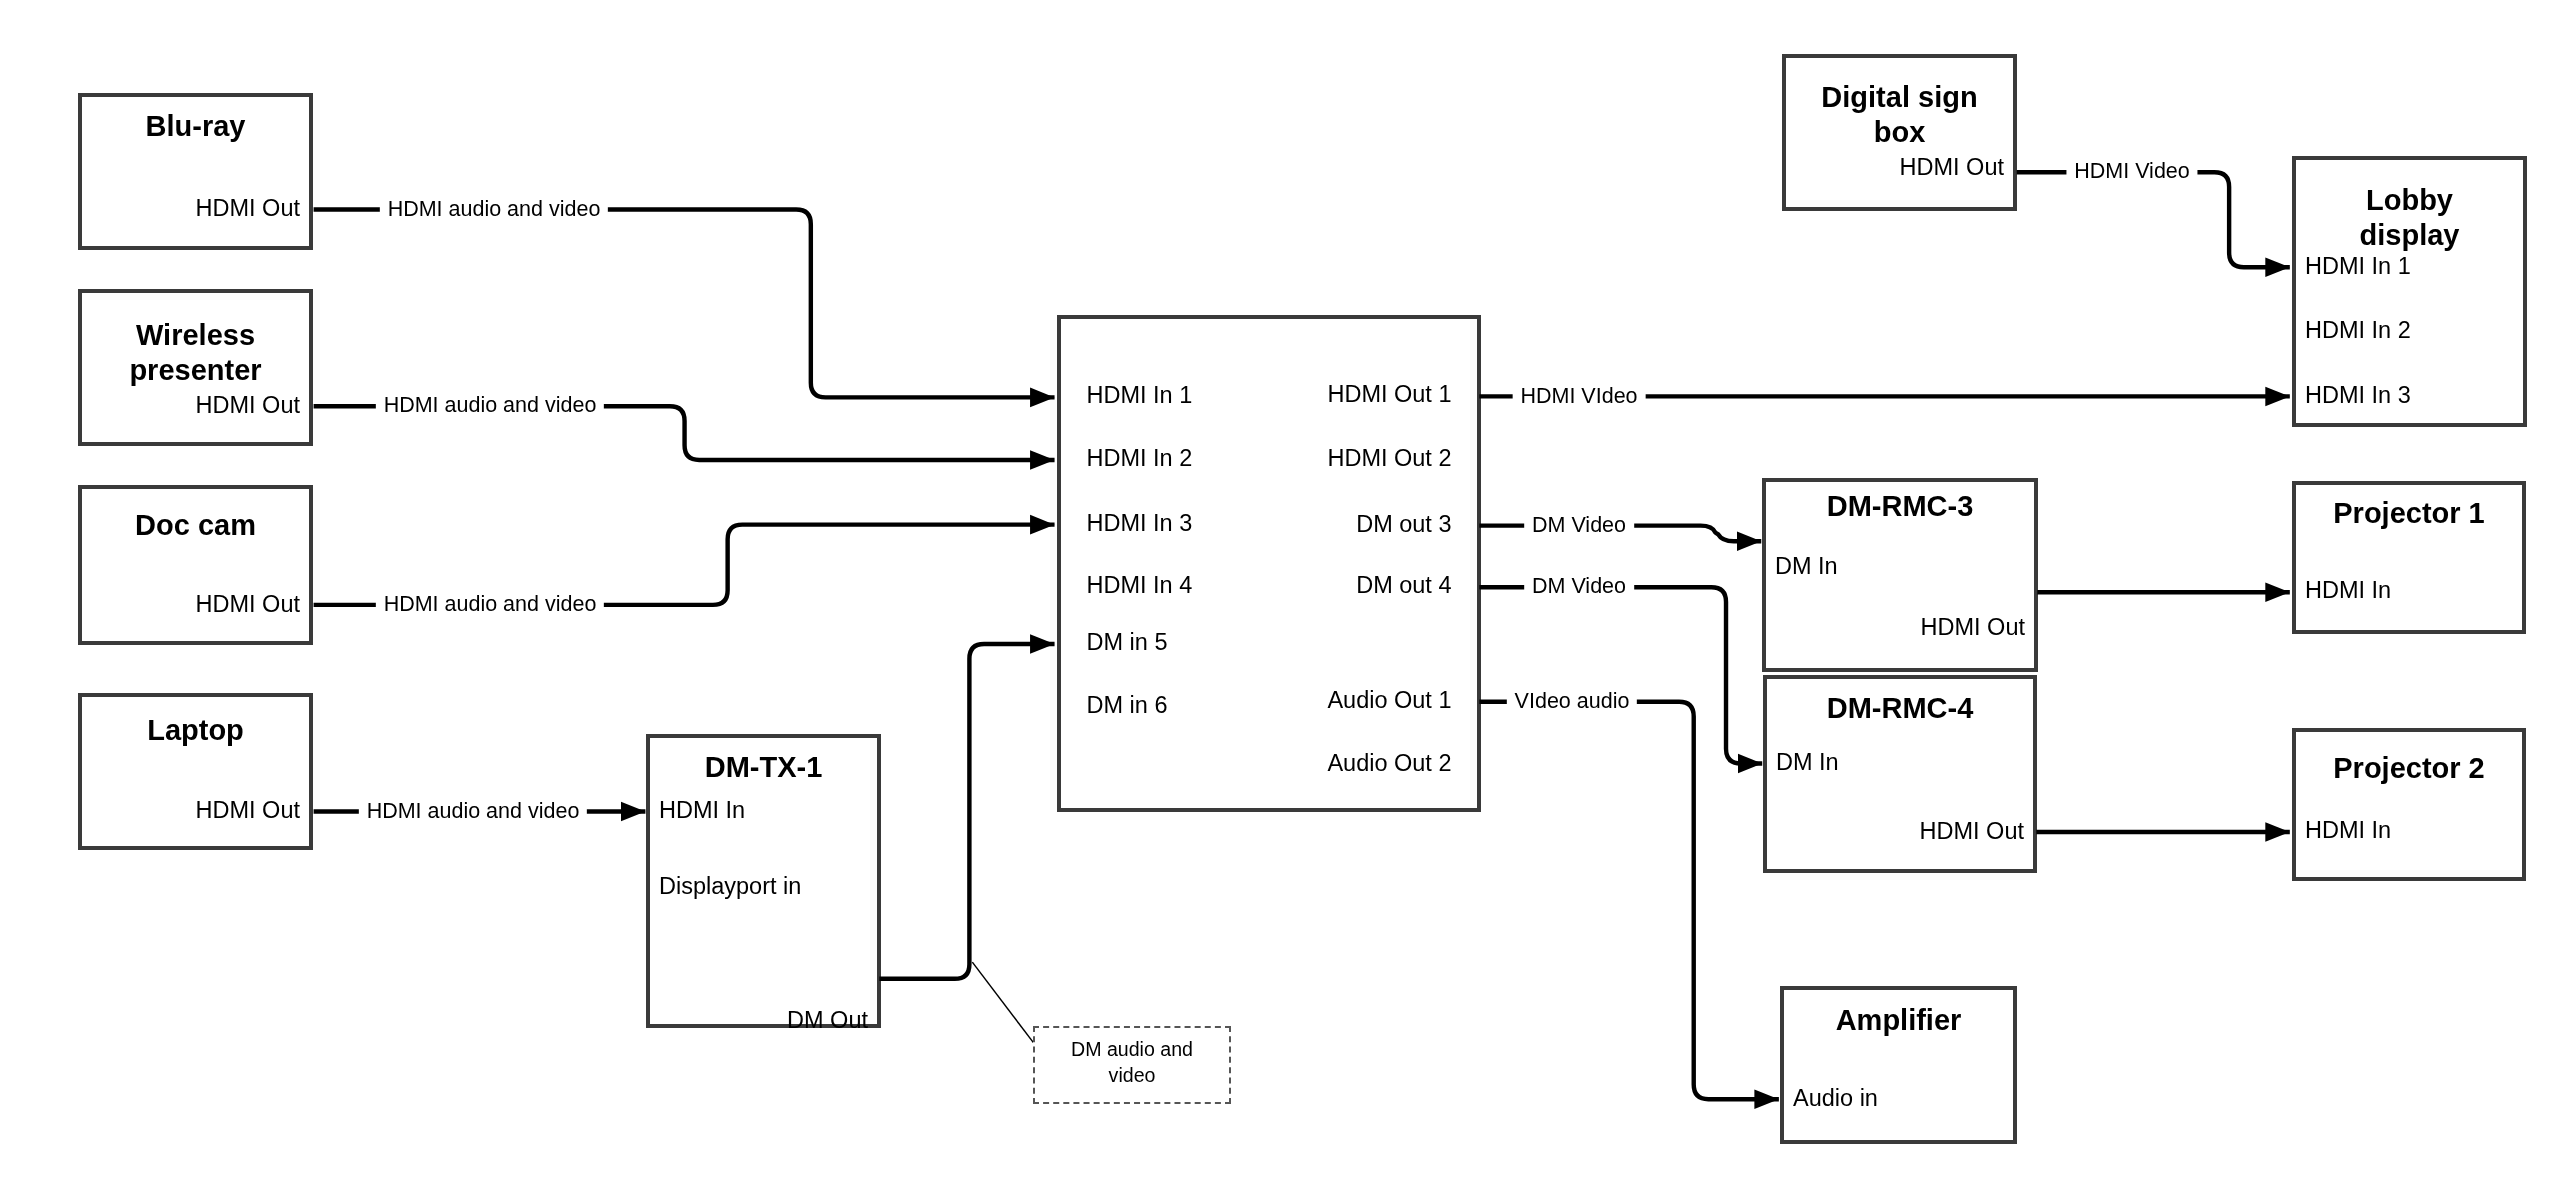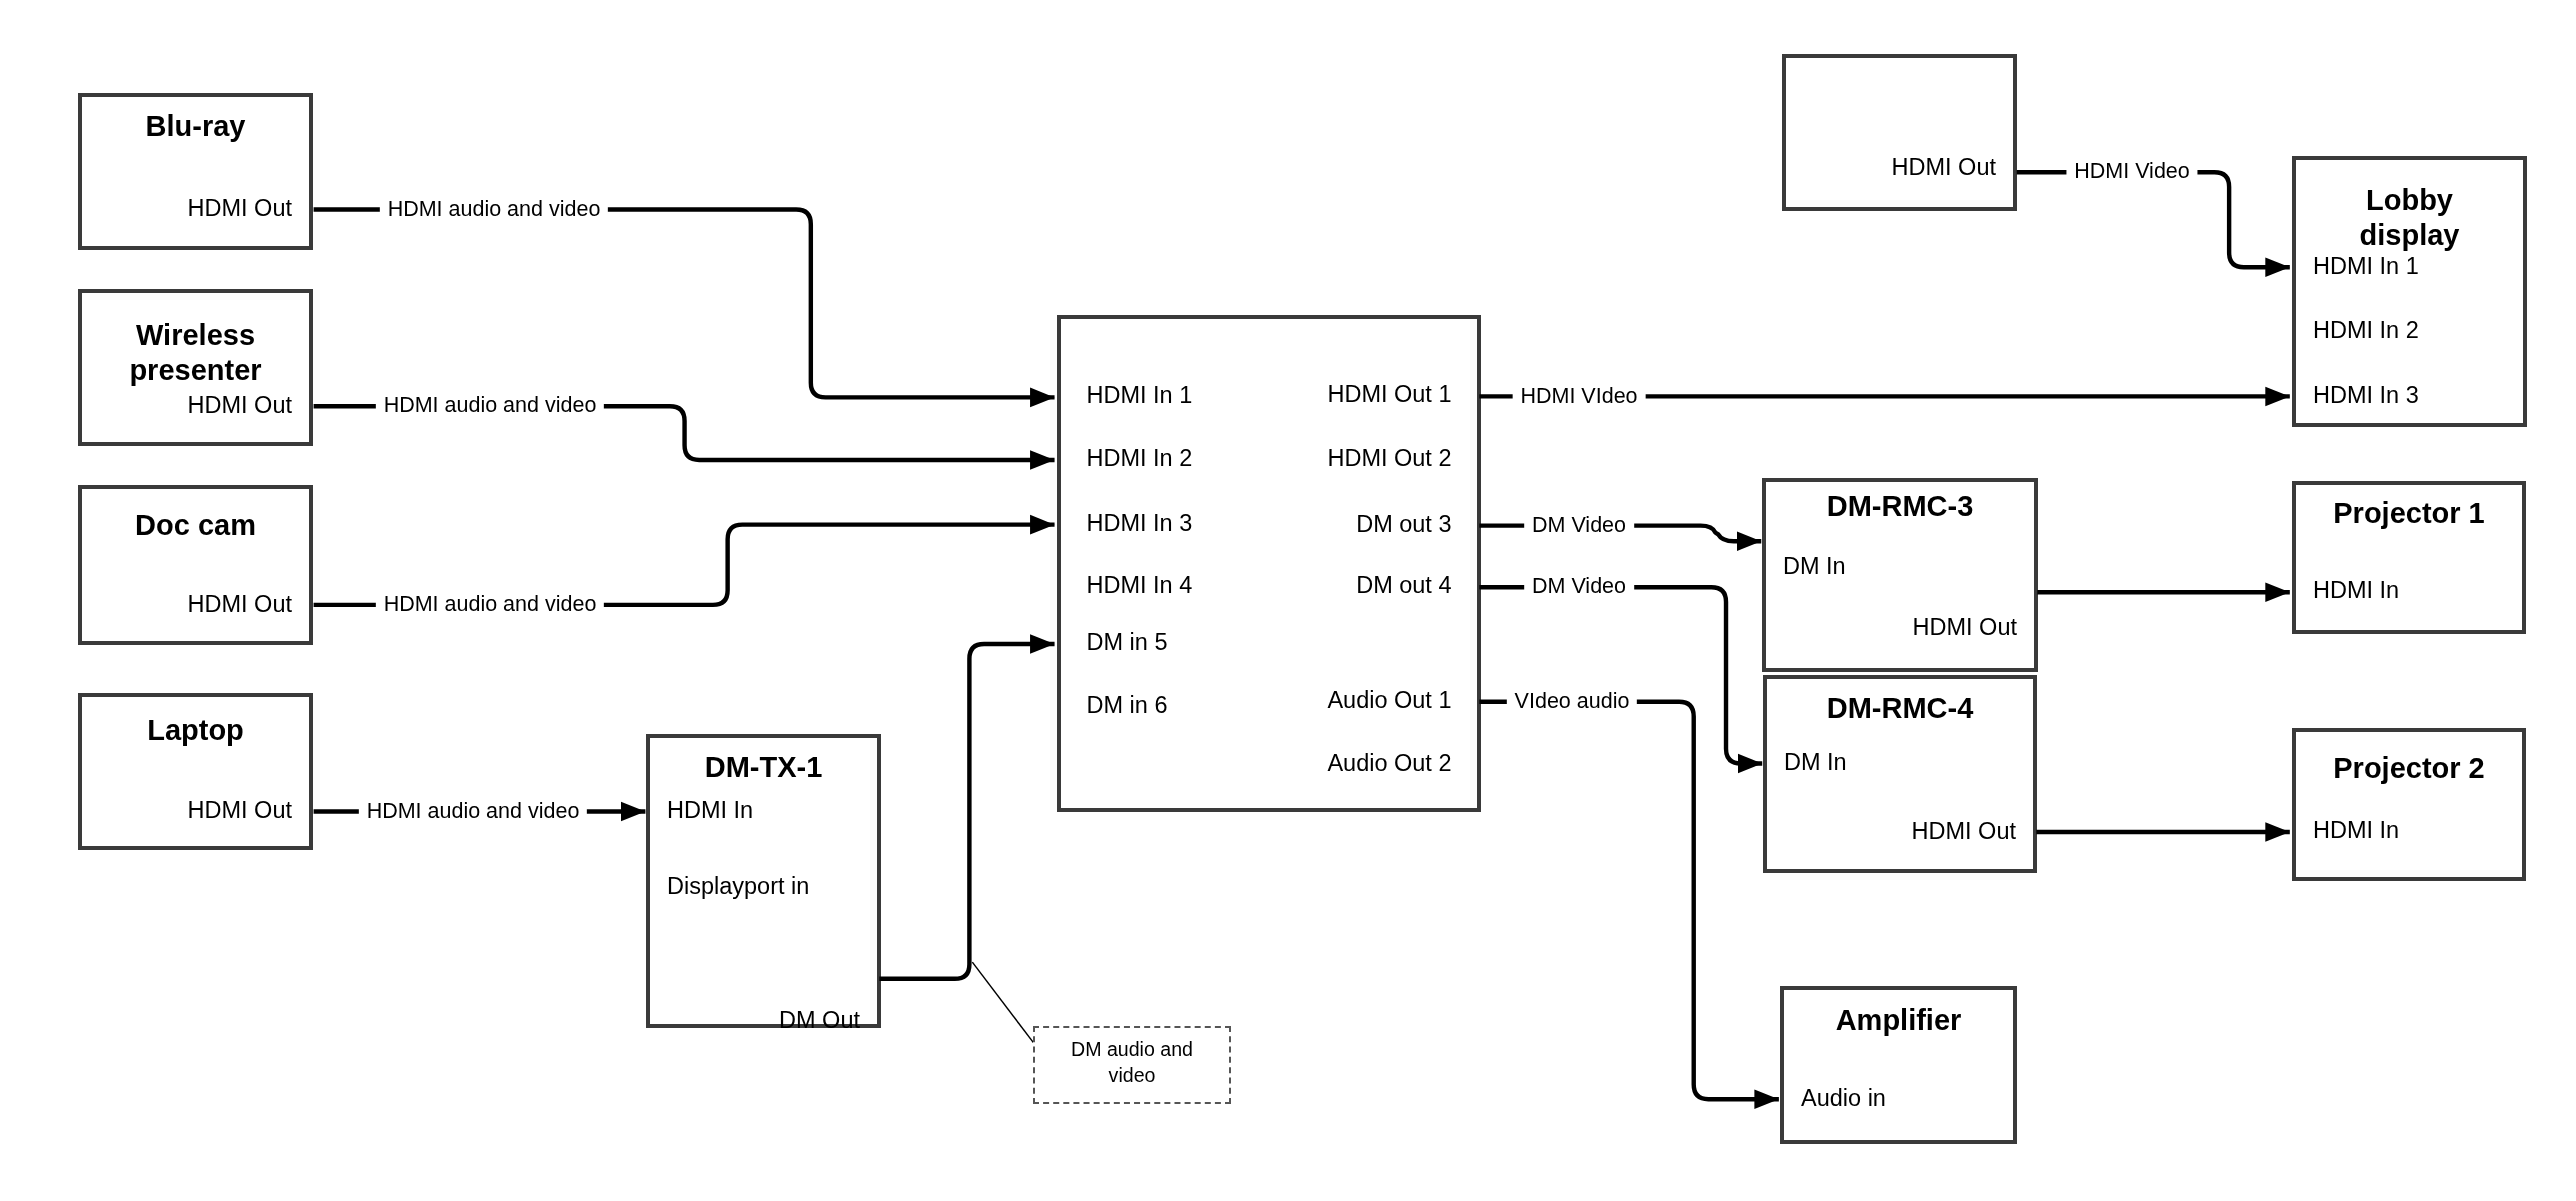--- a/index.html
+++ b/index.html
@@ -11,21 +11,21 @@
     position:absolute;background:#ffffff;border:4.9px solid #3a3a3a;
     box-sizing:border-box;z-index:2;
   }
   .node-title{
     position:absolute;left:0;right:0;text-align:center;
     font-weight:bold;font-size:29px;line-height:35px;z-index:3;
   }
   .node-title .tw{display:inline-block;}
   .port{
     position:absolute;left:0;right:0;font-size:23.5px;line-height:27.4px;
-    transform:translateY(-50%);padding:0 17px;white-space:nowrap;z-index:3;
+    transform:translateY(-50%);padding:0 9px;white-space:nowrap;z-index:3;
   }
   .port.l{text-align:left;}
   .port.r{text-align:right;}
   .wide-pad .port{padding:0 25.5px;}
   #wires{position:absolute;left:0;top:0;z-index:4;pointer-events:none;}
   .wire{fill:none;stroke:#000000;stroke-width:4.5px;stroke-linejoin:round;}
   .leader{fill:none;stroke:#000000;stroke-width:1.5px;}
   .edge-label{
     position:absolute;transform:translate(-50%,-50%);background:#ffffff;
     padding:1px 7.8px;font-size:21.5px;line-height:25.5px;white-space:nowrap;z-index:5;
@@ -78,20 +78,21 @@
     <div class="port l" style="top:387px;"><span>DM in 6</span></div>
     <div class="port r" style="top:76px;"><span>HDMI Out 1</span></div>
     <div class="port r" style="top:140px;"><span>HDMI Out 2</span></div>
     <div class="port r" style="top:206px;"><span>DM out 3</span></div>
     <div class="port r" style="top:267px;"><span>DM out 4</span></div>
     <div class="port r" style="top:382px;"><span>Audio Out 1</span></div>
     <div class="port r" style="top:445px;"><span>Audio Out 2</span></div>
   </div>
 
   <div class="node" style="left:1782px;top:54px;width:235px;height:157px;">
+    <div class="node-title" style="top:21.5px;"><span class="tw" style="max-width:171px;">Digital sign box</span></div>
     <div class="port r" style="top:110px;"><span>HDMI Out</span></div>
   </div>
 
   <div class="node" style="left:2292px;top:156px;width:235px;height:271px;">
     <div class="node-title" style="top:22.5px;"><span class="tw" style="max-width:132px;">Lobby display</span></div>
     <div class="port l" style="top:107px;"><span>HDMI In 1</span></div>
     <div class="port l" style="top:171px;"><span>HDMI In 2</span></div>
     <div class="port l" style="top:236px;"><span>HDMI In 3</span></div>
   </div>
 

